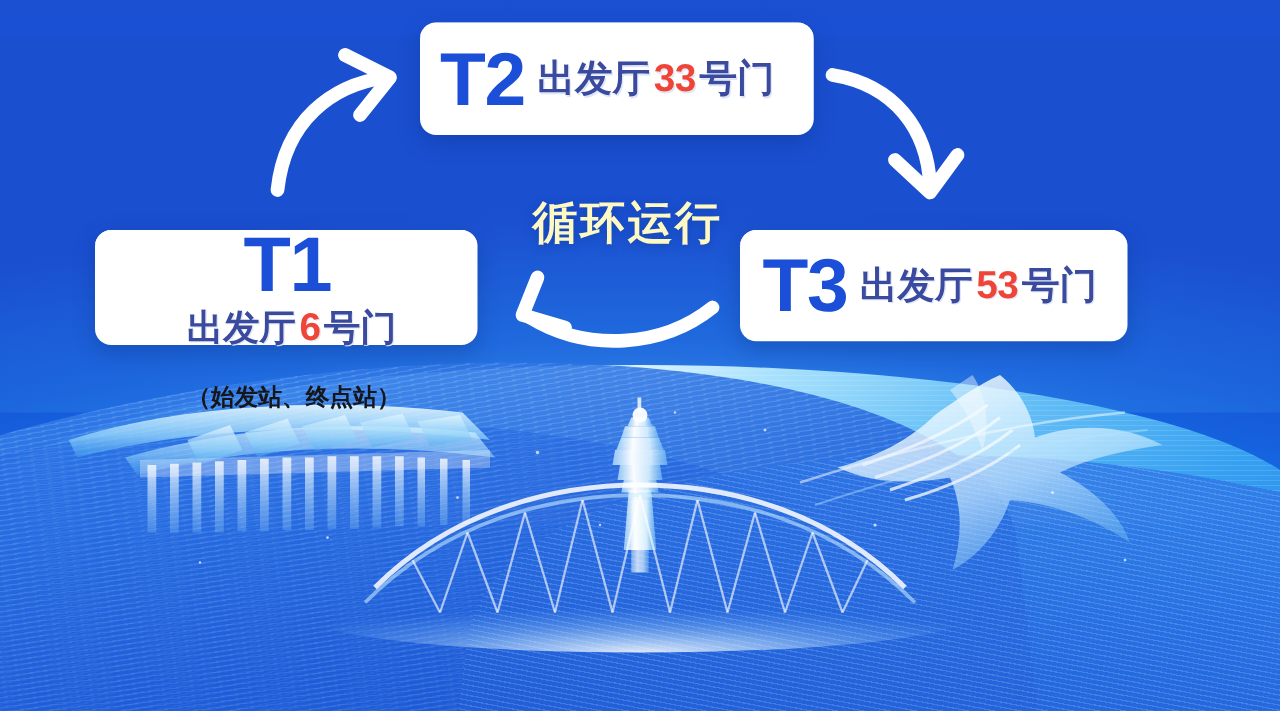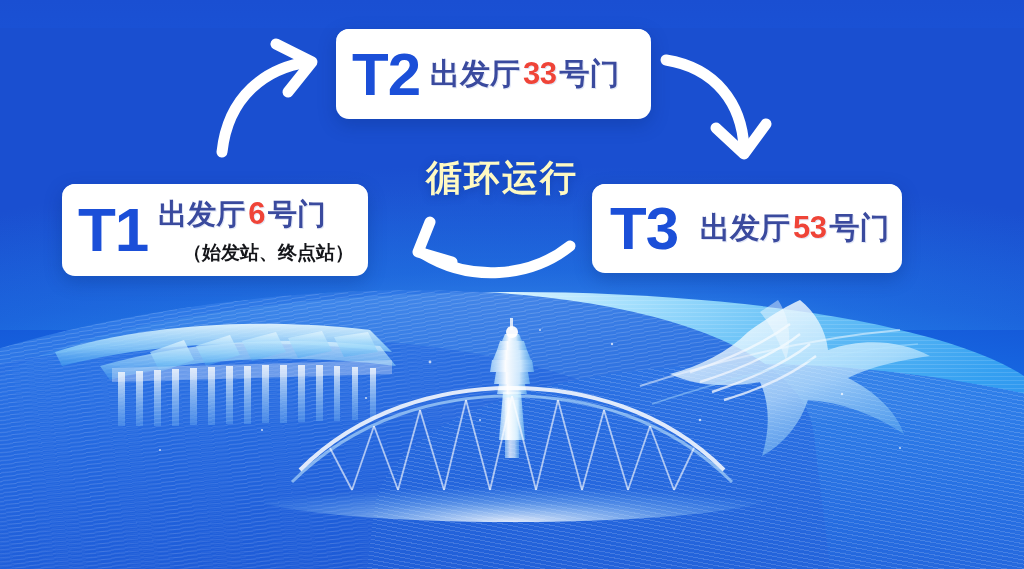--- a/index.html
+++ b/index.html
@@ -75,23 +75,23 @@
   
   .card{
     position:absolute;
     background:#ffffff;
     border-radius:13px;
     box-shadow:0 6px 18px rgba(8,40,110,.28), 0 1px 0 rgba(255,255,255,.9) inset;
     display:flex;
     align-items:center;
     box-sizing:border-box;
   }
-  .card-t2{ left:336px; top:29px;  width:315px; height:90px;  padding:0 14px 0 16px; }
-  .card-t1{ left:62px;  top:184px; width:306px; height:92px;  padding:0 14px 0 16px; }
-  .card-t3{ left:592px; top:184px; width:310px; height:89px;  padding:0 14px 0 18px;gap:12px; }
+  .card-t2{ left:336px; top:18px;  width:315px; height:90px;  padding:0 14px 0 16px; }
+  .card-t1{ left:76px;  top:184px; width:306px; height:92px;  padding:0 14px 0 16px;flex-direction:column; }
+  .card-t3{ left:592px; top:184px; width:310px; height:89px;  padding:0 14px 0 18px; }
 
   .term{
     font-family:"Liberation Sans","DejaVu Sans",sans-serif;
     font-weight:bold;
     color:#1b4fd8;
     font-size:60px;
     line-height:.95;
     letter-spacing:-1px;
     flex:0 0 auto;
   }
@@ -116,21 +116,21 @@
     text-align: right;
   }
   .card-t1 .gate-line{font-size:29px;}
   .gate-num{
     color:#ef4438;
     font-size:31px;
     padding:0 3px;
     letter-spacing:-.5px;
   }
   .gate-note{
-    margin-top:5px;
+    margin-top:22px;
     font-size:19px;
     color:#15161a;
     font-weight:bold;
     white-space:nowrap;
     text-align:right;
   }
 
   
   .center-label{
     position:absolute;

